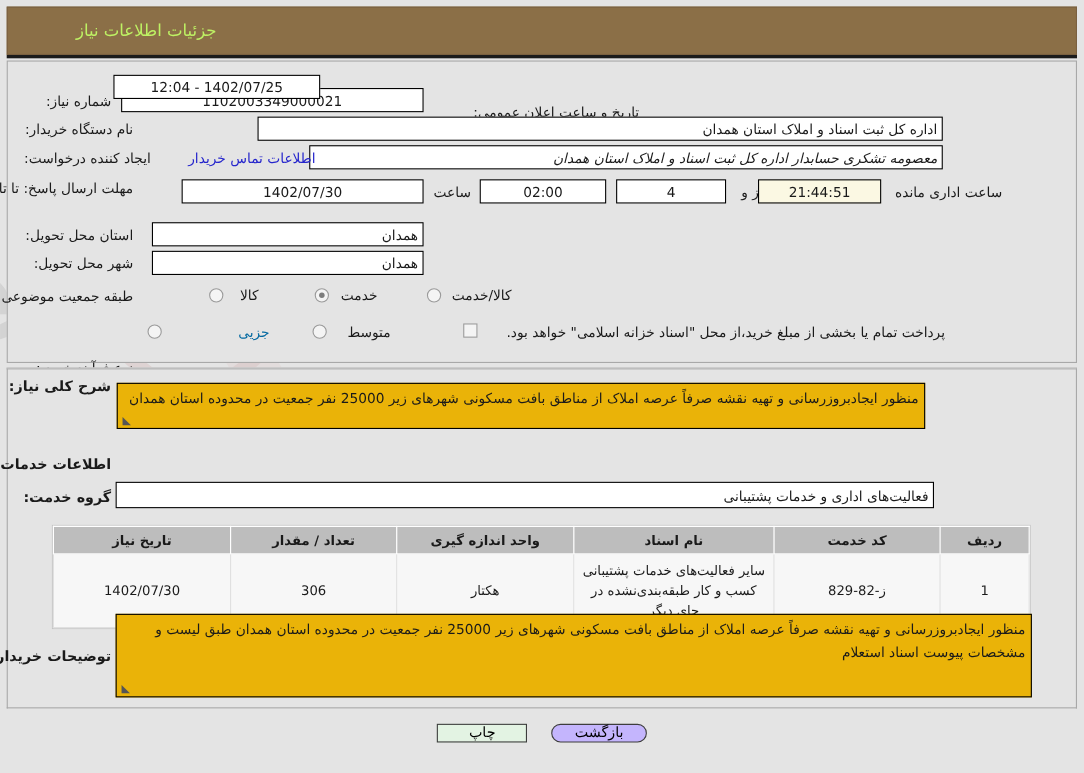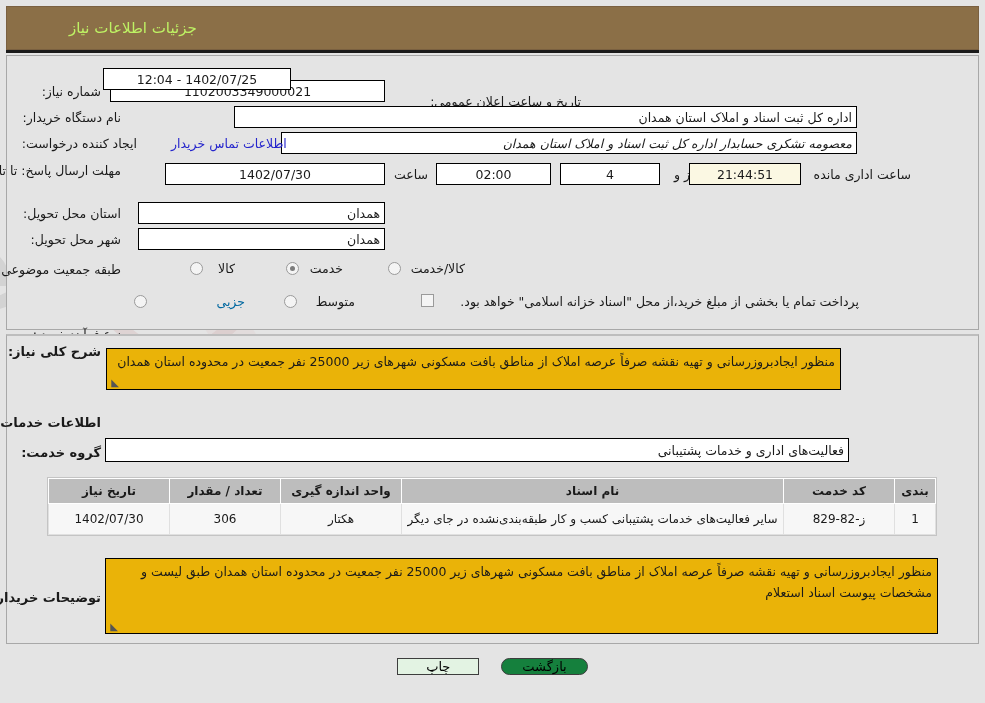--- a/index.html
+++ b/index.html
@@ -196,21 +196,21 @@
     border-collapse: collapse;
     direction: rtl;
     font-size: 12px;
   }
   table.data th {
     background: #bdbdbd;
     color: #1a1a1a;
     font-weight: bold;
     font-size: 12px;
     border: 1px solid #ffffff;
-    padding: 5px 0;
+    padding: 5px 20px;
     text-align: center;
     white-space: nowrap;
   }
   table.data td {
     background: #f7f7f7;
     border: 1px solid #e0e0e0;
     padding: 6px 5px;
     text-align: center;
     color: #1a1a1a;
     font-size: 12px;
@@ -231,21 +231,21 @@
   }
   .btn {
     font-family: "DejaVu Sans", "Liberation Sans", sans-serif;
     font-size: 13px;
     padding: 0 20px;
     border: 1px solid #4a4a4a;
     cursor: pointer;
     min-width: 82px;
     text-align: center;
   }
-  .btn-back { background: #15803d; border-color: #3d3d3d; border-radius: 10px; }
+  .btn-back { background: #c4b5fd; border-color: #3d3d3d; border-radius: 10px; }
   .btn-print { background: #e3f3e3; border-color: #3d3d3d; }
 
   .hdr-divider {
     position: absolute;
     left: 6px;
     top: 50px;
     width: 973px;
     height: 3px;
     background: #1b1b1b;
   }
@@ -337,21 +337,21 @@
 
 <div class="section-head" style="right:884px; top:415px;">اطلاعات خدمات مورد نیاز</div>
 
 <div class="section-head" style="right:884px; top:445px;">گروه خدمت:</div>
 <div class="fld rgt" style="right:136px; top:438px; width:744px; height:24px;">فعالیت‌های اداری و خدمات پشتیبانی</div>
 
 <div class="tbl-wrap">
   <table class="data">
     <thead>
       <tr>
-        <th style="width:40px;">بندی</th>
+        <th style="width:40px;">ردیف</th>
         <th style="width:110px;">کد خدمت</th>
         <th>نام اسناد</th>
         <th style="width:120px;">واحد اندازه گیری</th>
         <th style="width:110px;">تعداد / مقدار</th>
         <th style="width:120px;">تاریخ نیاز</th>
       </tr>
     </thead>
     <tbody>
       <tr>
         <td>1</td>

